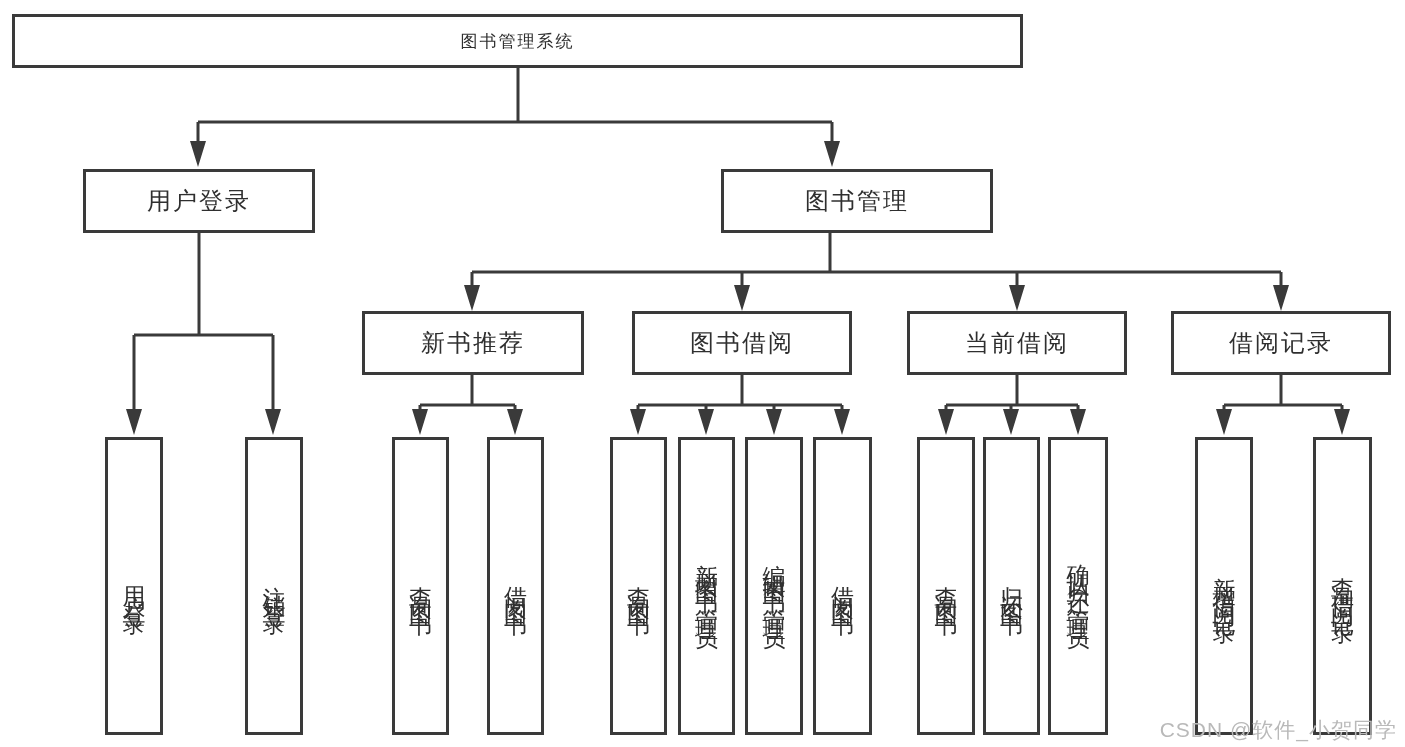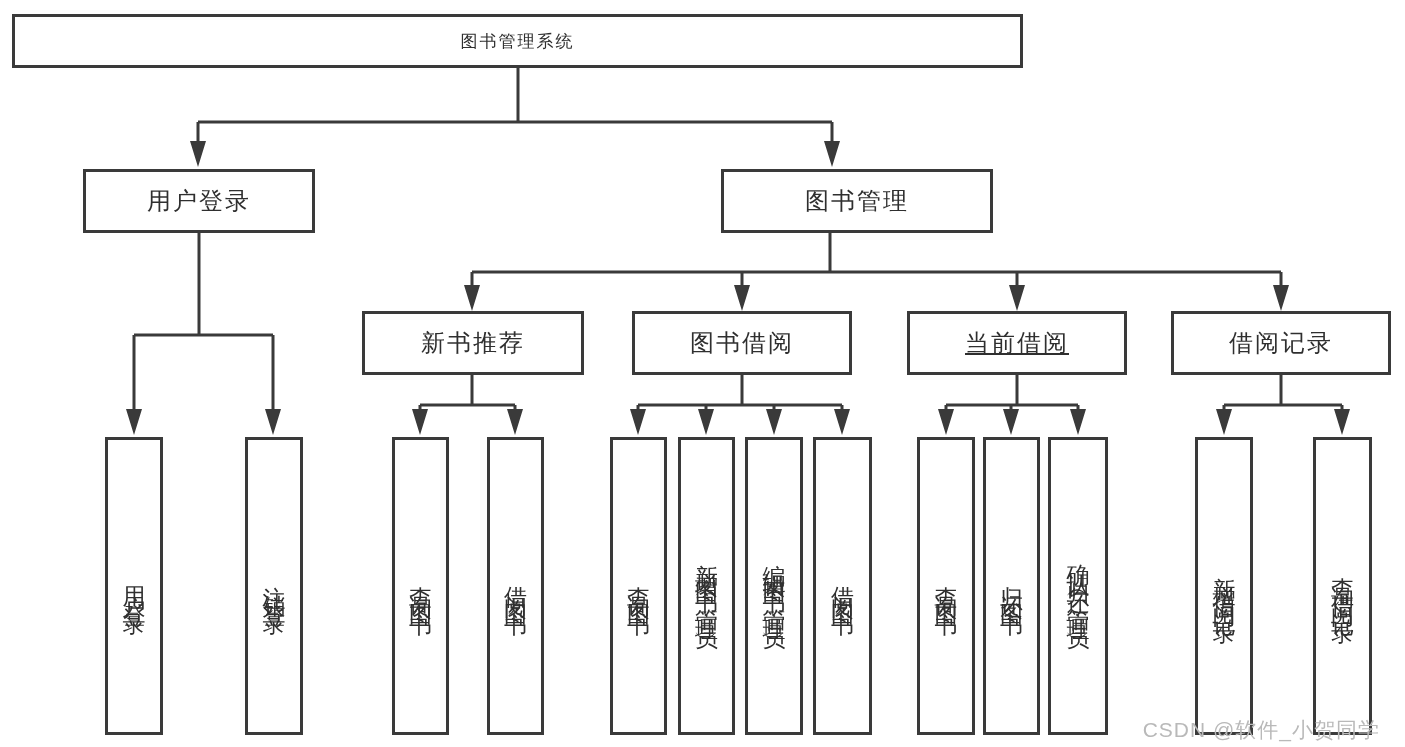--- a/index.html
+++ b/index.html
@@ -32,21 +32,21 @@
   .v-label{
     writing-mode:vertical-rl;
     text-orientation:mixed;
     font-size:23px;
     letter-spacing:9px;
     line-height:1;
     white-space:nowrap;
   }
   .watermark{
     position:absolute;
-    right:25px;bottom:3px;
+    right:8px;bottom:3px;
     font-size:21px;
     color:var(--watermark);
     letter-spacing:1px;
     white-space:nowrap;
     z-index:5;
   }
 </style>
 </head>
 <body>
 
@@ -90,21 +90,21 @@
   <div class="node" style="left:713px;top:169px;width:272px;height:64px;margin-left:8px;">
     <span class="h-label">图书管理</span>
   </div>
 
   <div class="node" style="left:632px;top:311px;width:220px;height:64px;">
     <span class="h-label">图书借阅</span>
   </div>
   <div class="node" style="left:362px;top:311px;width:222px;height:64px;">
     <span class="h-label">新书推荐</span>
   </div>
-  <div class="node" style="left:907px;top:311px;width:220px;height:64px;text-decoration:underline;">
+  <div class="node" style="left:907px;top:311px;width:220px;height:64px;">
     <span class="h-label">当前借阅</span>
   </div>
   <div class="node" style="left:1171px;top:311px;width:220px;height:64px;">
     <span class="h-label">借阅记录</span>
   </div>
 
   <div class="node" style="left:105px;top:437px;width:58px;height:298px;">
     <span class="v-label">用户登录</span>
   </div>
   <div class="node" style="left:245px;top:437px;width:58px;height:298px;">

